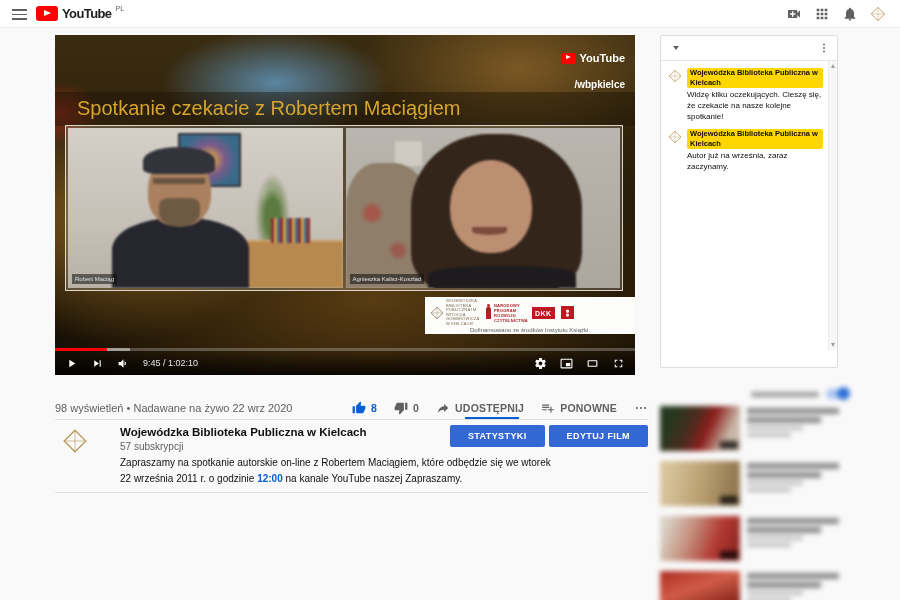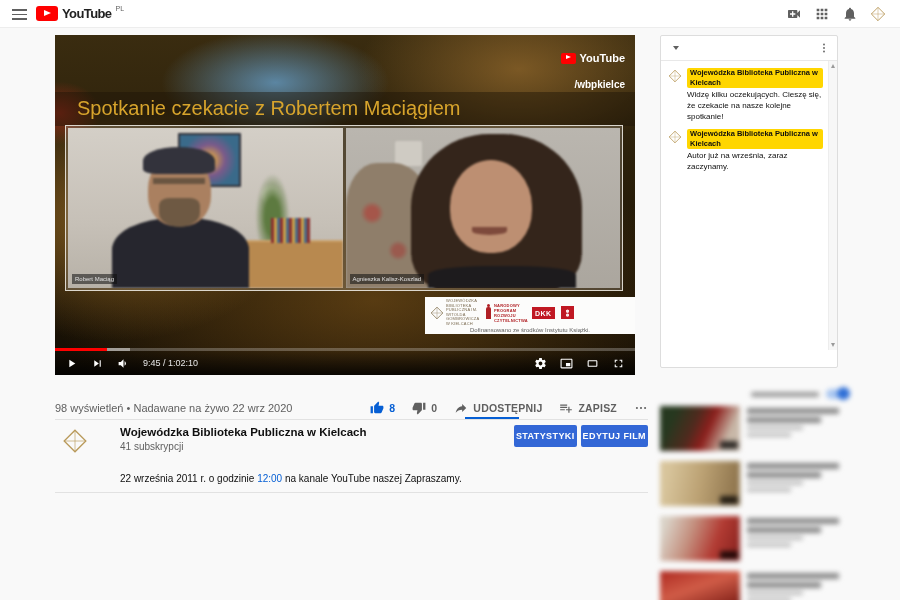--- a/index.html
+++ b/index.html
@@ -138,24 +138,24 @@
   .like-underline { position:absolute; left:465px; top:417px; width:54px; height:2px; background:#065fd4; }
   .divider { position:absolute; left:55px; width:593px; height:1px; background:#e2e2e2; }
   .d1 { top:419px; } .d2 { top:492px; }
 
   .ch-avatar { position:absolute; left:58px; top:424px; width:34px; height:34px; display:flex;
                align-items:center; justify-content:center; cursor:pointer; }
   .ch-name { position:absolute; left:120px; top:426px; font-size:11.5px; font-weight:bold; color:#0f0f0f; cursor:pointer; }
   .ch-subs { position:absolute; left:120px; top:441px; font-size:10px; color:#606060; }
   .ch-buttons { position:absolute; right:252px; top:425px; display:flex; gap:4px; }
   .btn-blue { background:#3367d6; color:#fff; font-size:9px; font-weight:bold; letter-spacing:.4px;
-              padding:6px 2px; border-radius:2px; border:none; cursor:pointer;
+              padding:6px 18px; border-radius:2px; border:none; cursor:pointer;
               font-family:"Liberation Sans","DejaVu Sans",sans-serif; }
   .description { position:absolute; left:120px; top:455px; width:460px; font-size:10px; line-height:16px; color:#0f0f0f; }
-  .time-link { color:#065fd4; cursor:pointer; text-decoration:none; }
+  .time-link { color:#065fd4; cursor:pointer; text-decoration:none;font-weight:bold; }
 
   
   .chat { position:absolute; left:660px; top:35px; width:178px; height:333px; background:#fff;
           border:1px solid #ddd; border-radius:2px; z-index:10; }
   .chat-header { height:25px; border-bottom:1px solid #e8e8e8; display:flex; align-items:center;
                  padding:0 7px; font-size:10px; color:#0f0f0f; }
   .chat-caret { width:0; height:0; border-left:3.5px solid transparent; border-right:3.5px solid transparent;
                 border-top:4px solid #606060; margin-left:5px; }
   .chat-kebab { margin-left:auto; cursor:pointer; width:12px; height:14px; }
   .chat-kebab svg { width:12px; height:14px; fill:#606060; display:block; }
@@ -366,49 +366,49 @@
       <span class="action">
         <svg viewBox="0 0 24 24">
             <path d="M14 9V5l7 7-7 7v-4.1c-5 0-8.5 1.6-11 5.1 1-5 4-10 11-11z"></path>
           </svg>
         <span>UDOSTĘPNIJ</span>
       </span>
       <span class="action">
         <svg viewBox="0 0 24 24">
             <path d="M14 10H2v2h12v-2zm0-4H2v2h12V6zm4 8v-4h-2v4h-4v2h4v4h2v-4h4v-2h-4zM2 16h8v-2H2v2z"></path>
           </svg>
-        <span>ZAPISZ</span>
+        <span>PONOWNE</span>
       </span>
       <span class="action more-dots">
         <svg viewBox="0 0 24 24">
             <circle cx="5" cy="12" r="1.8"></circle>
             <circle cx="12" cy="12" r="1.8"></circle>
             <circle cx="19" cy="12" r="1.8"></circle>
           </svg>
       </span>
     </span>
   </div>
   <div class="like-underline"></div>
   <div class="divider d1"></div>
 
   <div class="ch-avatar diamond">
     <svg viewBox="0 0 24 24" width="26" height="26">
         <path d="M12 2 22 12 12 22 2 12Z" fill="none" stroke="#b99a5b" stroke-width="1.2"></path>
         <path d="M12 2v20M2 12h20" stroke="#b99a5b" stroke-width=".6"></path>
       </svg>
   </div>
   <div class="ch-name">Wojewódzka Biblioteka Publiczna w Kielcach</div>
-  <div class="ch-subs">41 subskrypcji</div>
+  <div class="ch-subs">57 subskrypcji</div>
   <div class="ch-buttons">
     <button class="btn-blue">STATYSTYKI</button>
     <button class="btn-blue">EDYTUJ FILM</button>
   </div>
 
   <div class="description">
-    <br>
+    <span>Zapraszamy na spotkanie autorskie on-line z Robertem Maciągiem, które odbędzie się we wtorek</span><br>
     <span>22 września 2011 r. o godzinie </span><a class="time-link">12:00</a><span> na kanale YouTube naszej Zapraszamy.</span>
   </div>
   <div class="divider d2"></div>
 
   <div class="chat">
     <div class="chat-header">
       <span class="chat-caret"></span>
       <span class="chat-kebab">
         <svg viewBox="0 0 24 24">
             <circle cx="12" cy="5" r="1.8"></circle>

